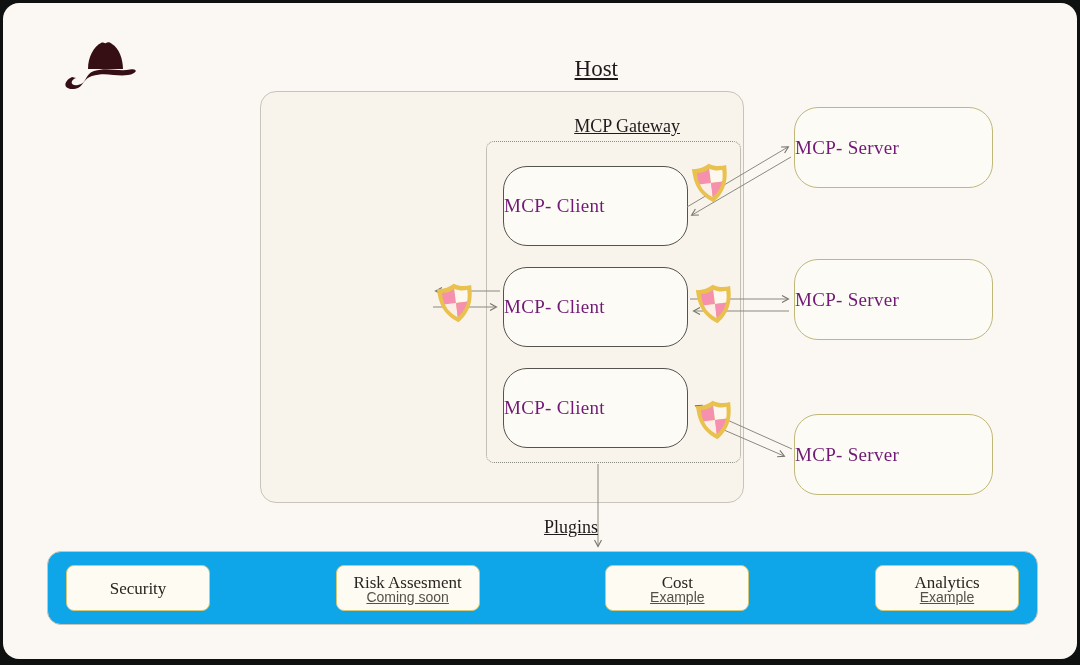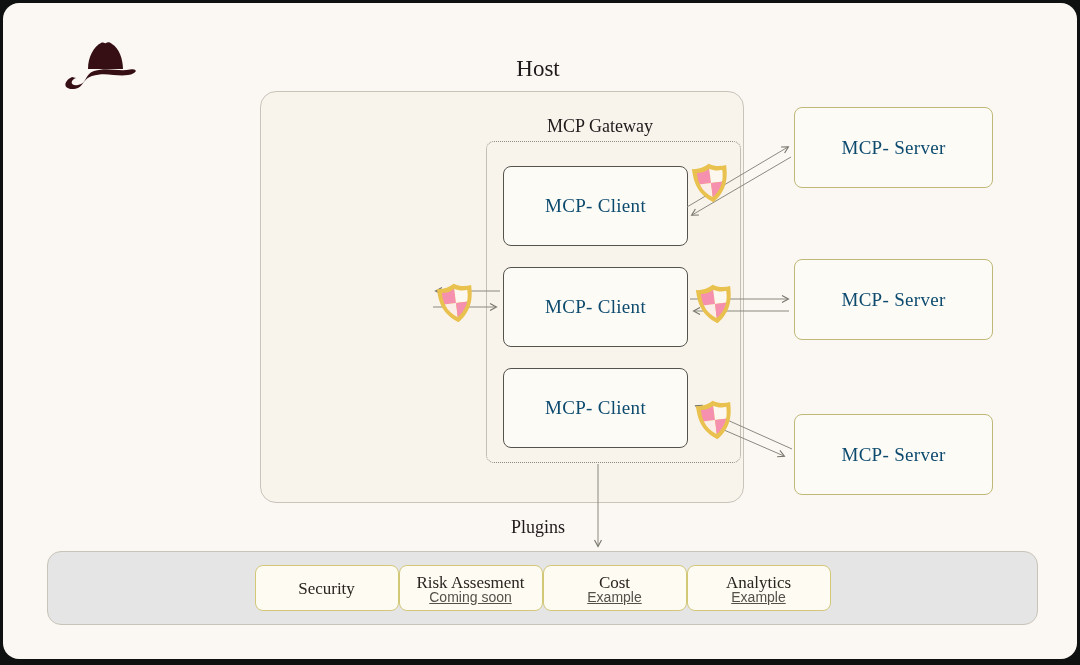--- a/index.html
+++ b/index.html
@@ -11,42 +11,42 @@
     overflow:hidden;
   }
   .card {
     position:absolute; left:3px; top:3px; width:1074px; height:656px;
     background:#fbf8f3; border-radius:16px;
   }
   .abs { position:absolute; }
   .node {
     position:absolute;
     background:#fdfbf6;
-    border-radius:8px;
-    display:flex; align-items:center; justify-content:center;
-    font-size:19px; color:#0c4a6e; letter-spacing:.3px;
+    border-radius:24px;
+    display:flex; align-items:center; 
+    font-size:19px; color:#701a75; letter-spacing:.3px;
   }
   .host-box {
     position:absolute; left:257px; top:88px; width:484px; height:412px;
     background:#f8f3eb; border:1px solid #c9c4ba; border-radius:16px;
   }
   .gateway-box {
     position:absolute; left:483px; top:138px; width:255px; height:322px;
     border:1.6px dotted #8d8c82; border-radius:8px;
   }
   .title {
-    position:absolute; color:#20191b; text-align:center;
+    position:absolute; color:#20191b; text-align:right;text-decoration:underline;
   }
   .agent { left:270px; top:263px; width:154px; height:82px; border:1px solid #b5604b; }
   .client { left:500px; width:185px; height:80px; border:1px solid #55544c; }
   .server { left:791px; width:199px; height:81px; border:1px solid #c0b878; }
   .plugins-box {
     position:absolute; left:44px; top:548px; width:991px; height:74px;
-    background:#e5e5e5; border:1px solid #c9c4ba; border-radius:14px;
-    display:flex; align-items:center; justify-content:center;
+    background:#0ea5e9; border:1px solid #c9c4ba; border-radius:14px;
+    display:flex; align-items:center; justify-content:space-between;
     padding:0 18px;
   }
   .plugin {
     width:144px; height:46px;
     background:#fdfbf2; border:1px solid #d3c878; border-radius:8px;
     display:flex; flex-direction:column; align-items:center; justify-content:center;
     color:#2b2420;
   }
   .plugin .p-label { font-size:17px; line-height:19px; display:flex; align-items:center; gap:6px; }
   .plugin .p-sub { font-size:14px; color:#55504a; line-height:11px; font-family:"Liberation Sans", sans-serif;text-decoration:underline; }

